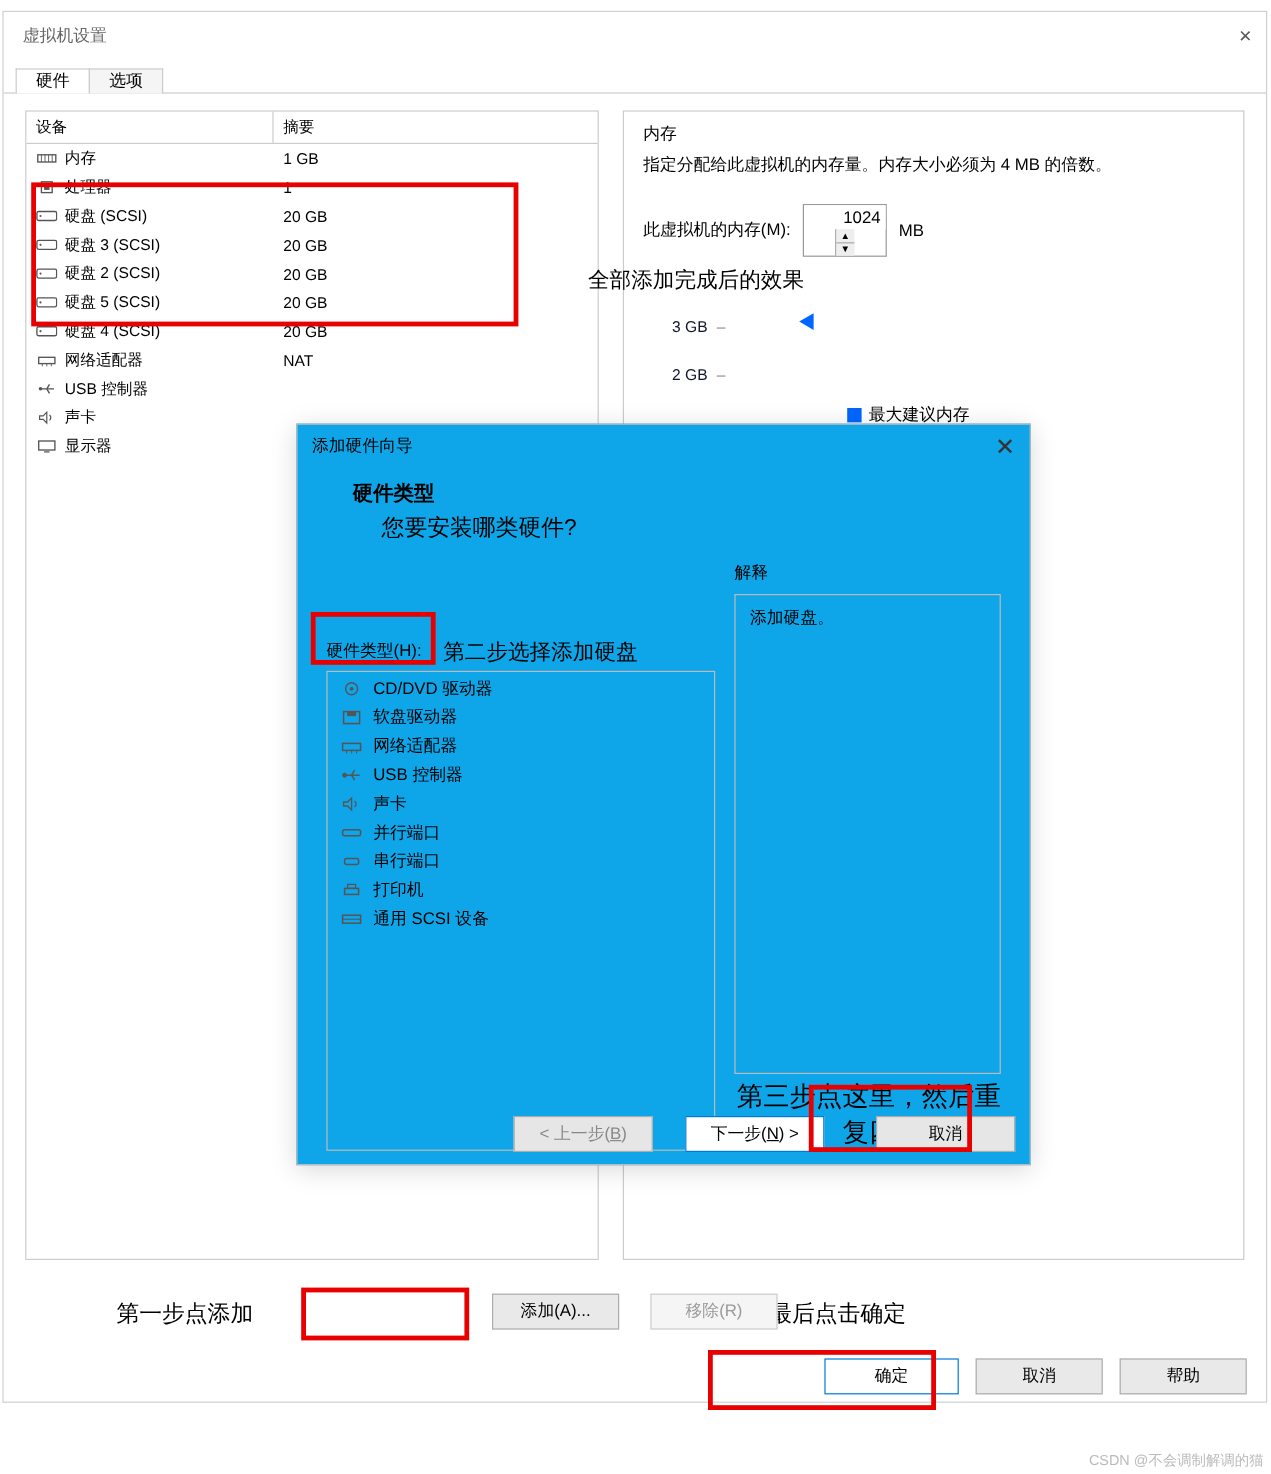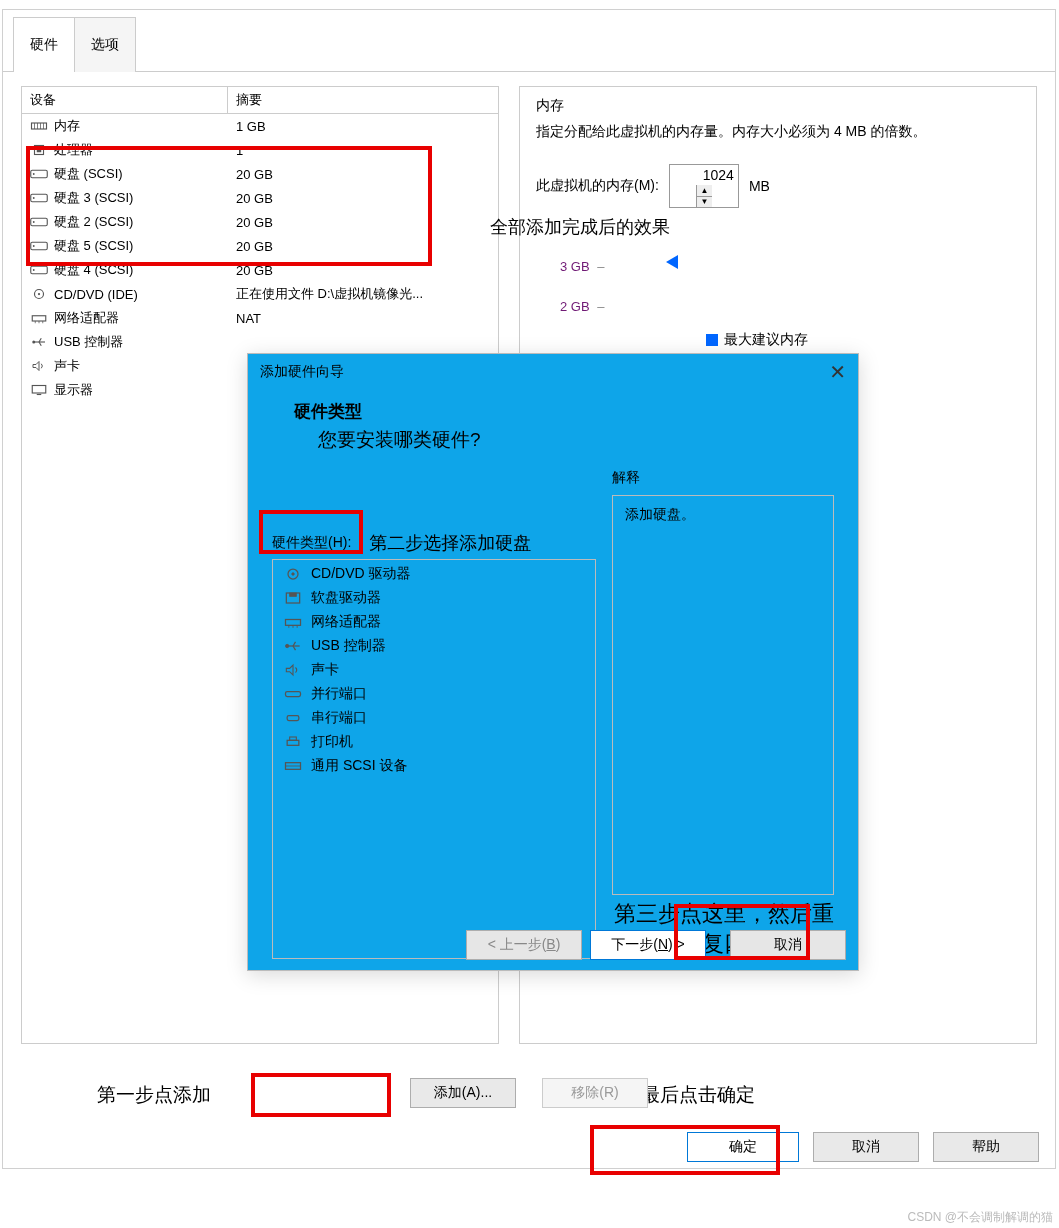--- a/index.html
+++ b/index.html
@@ -32,21 +32,21 @@
     font-size: 14px;
   }
   .vm-titlebar .close { font-size: 18px; color: #555; }
   .vm-tabs {
     display: flex;
     border-bottom: 1px solid #ccc;
     padding-left: 10px;
     margin-top: 6px;
   }
   .vm-tab {
-    padding: 18px 16px;
+    padding: 1px 16px;
     border: 1px solid #ccc;
     border-bottom: none;
     margin-right: -1px;
     background: #f5f5f5;
     position: relative;
     top: 1px;
     font-size: 14px;
   }
   .vm-tab.active { background: #fff; }
   .vm-body {
@@ -106,21 +106,21 @@
     width:68px; border:none; text-align:right; padding:2px 4px; font-size:14px; outline:none;
   }
   .mem-spinner .sp { width:16px; height:22px; display:flex; flex-direction:column; border-left:1px solid #999;}
   .mem-spinner .sp div { flex:1; display:flex; align-items:center; justify-content:center; font-size:8px; background:#eee; }
   .mem-spinner .sp div:first-child { border-bottom:1px solid #999; }
   .effect-caption {
     position:absolute; left:-30px; top:128px; font-size:18px; font-weight:400;
   }
   .mem-scale {
     position:absolute; left:40px; top:160px;
-    font-size:13px; color:#701a75; line-height:40px; text-align:right;
+    font-size:13px; color:#0f172a; line-height:40px; text-align:right;
   }
   .mem-scale div::after { content:" –"; color:#888; margin-left:4px; }
   .tri-blue {
     width:0; height:0; border-top:7px solid transparent; border-bottom:7px solid transparent;
     border-right:12px solid #0066ff;
     position:absolute; left:146px; top:168px;
   }
   .mem-rec {
     position:absolute; left:186px; top:244px; font-size:14px;
     display:flex; align-items:center; gap:6px;
@@ -207,20 +207,21 @@
   }
   .wiz-footer {
     position:absolute; left:0; bottom:10px; width:100%;
     display:flex; gap:8px; justify-content:flex-end; padding-right:12px;
   }
   .wiz-btn {
     min-width:116px; height:30px;
     background:#e6e6e6; border:1px solid #adadad;
     display:flex; align-items:center; justify-content:center;
     font-size:14px;
+    margin-left:19px;
   }
   .wiz-btn.disabled { color:#888; }
   .wiz-btn.primary { border:1px solid #0078d7; background:#fff; }
   .hl-disk {
     position:absolute; left:259px; top:510px; width:104px; height:44px;
     border:4px solid #e80000; pointer-events:none; z-index:60;
   }
   .hl-next {
     position:absolute; left:674px; top:904px; width:136px; height:56px;
     border:4px solid #e80000; pointer-events:none; z-index:60;
@@ -228,20 +229,24 @@
   .watermark {
     position:absolute; right:6px; bottom:2px; font-size:12px; color:#bbb;
     z-index:200;
   }
   u { text-decoration: underline; }
 </style>
 </head>
 <body>
 
 <div class="vm-settings">
+  <div class="vm-titlebar">
+    <span>虚拟机设置</span>
+    <span class="close">×</span>
+  </div>
 
   <div class="vm-tabs">
     <div class="vm-tab active">硬件</div>
     <div class="vm-tab">选项</div>
   </div>
 
   <div class="vm-body">
 
     <div class="dev-panel">
       <div class="dev-header">
@@ -318,31 +323,20 @@
           <div class="dev-row">
             <div class="c1">
               <span class="dev-icon">
                 <svg>
                   <use href="#i-disk"></use>
                 </svg>
               </span>
               <span>硬盘 4 (SCSI)</span>
             </div>
             <div class="c2">20 GB</div>
-          </div>
-          <div class="dev-row">
-            <div class="c1">
-              <span class="dev-icon">
-                <svg>
-                  <use href="#i-cd"></use>
-                </svg>
-              </span>
-              <span>CD/DVD (IDE)</span>
-            </div>
-            <div class="c2">正在使用文件 D:\虚拟机镜像光...</div>
           </div>
           <div class="dev-row">
             <div class="c1">
               <span class="dev-icon">
                 <svg>
                   <use href="#i-net"></use>
                 </svg>
               </span>
               <span>网络适配器</span>
             </div>

